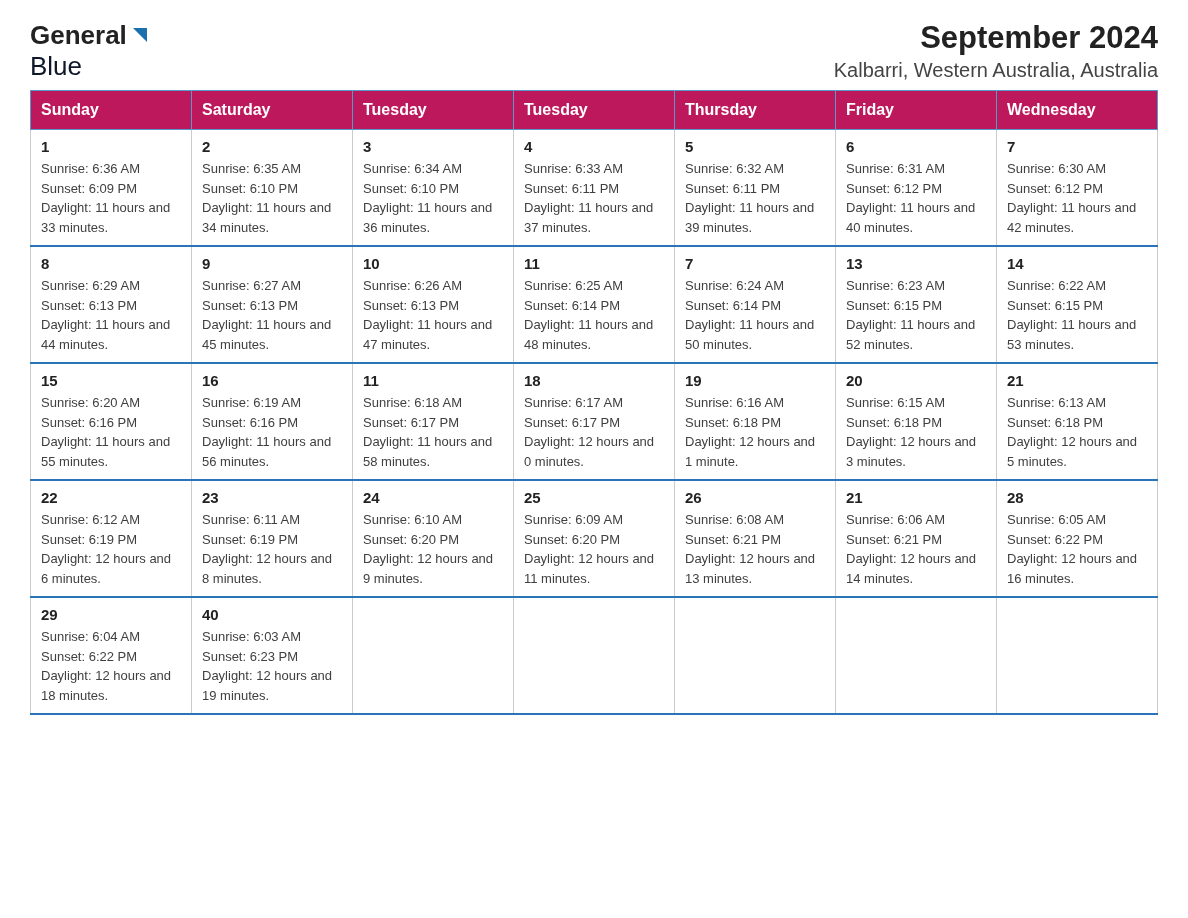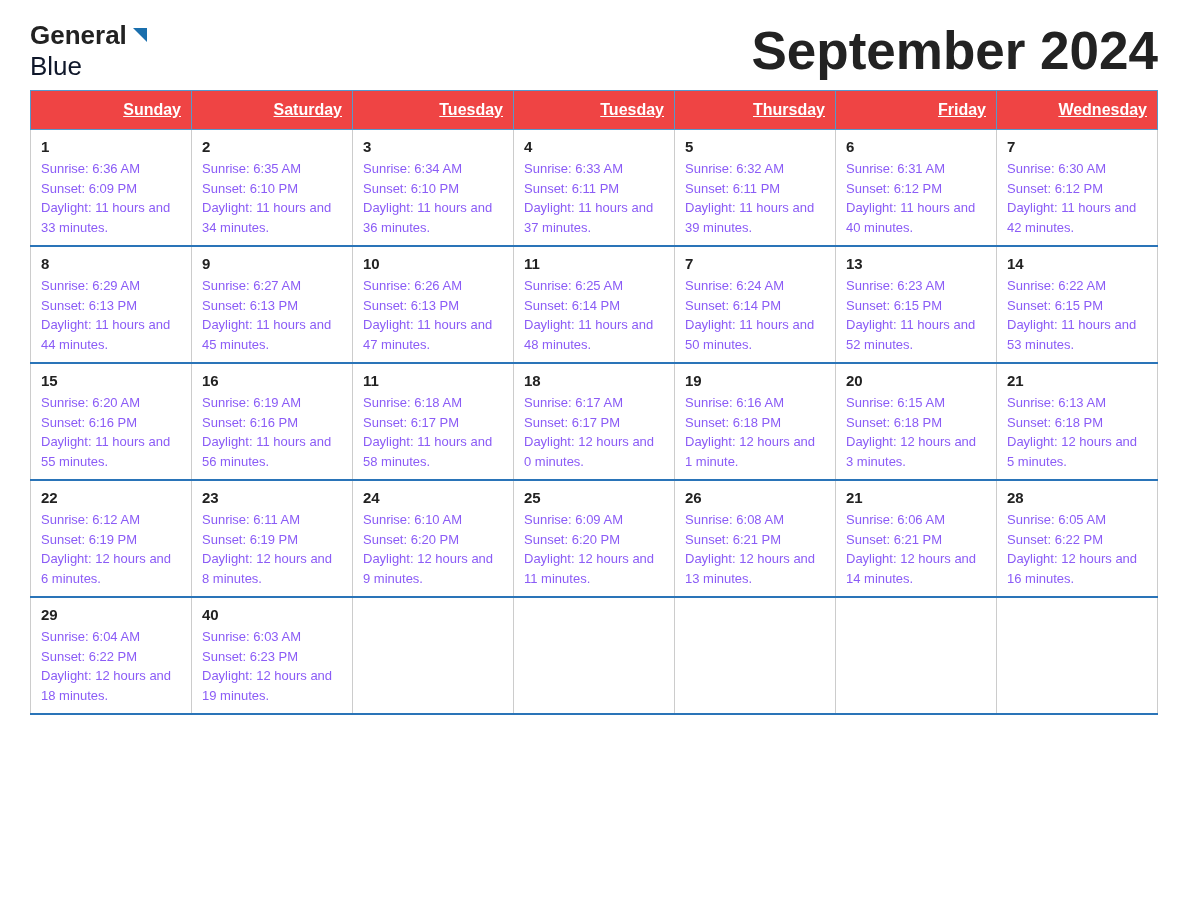--- a/index.html
+++ b/index.html
@@ -6,61 +6,60 @@
     body {
       font-family: Arial, sans-serif;
       background: #fff;
       width: 1188px;
       min-height: 918px;
       padding: 20px 30px;
     }
     .header {
       display: flex;
       justify-content: space-between;
-      align-items: center;
+      align-items: flex-end;
       margin-bottom: 0;
     }
     .logo-text-general {
       font-size: 26px;
       font-weight: bold;
       color: #222;
     }
     .logo-text-blue {
       font-size: 26px;
       font-weight: normal;
       color: #0f172a;
     }
     .title-section {
       text-align: right;
     }
     .main-title {
-      font-size: 53px;
+      font-size: 31px;
       font-weight: bold;
       color: #222;
       line-height: 1.1;
     }
     .subtitle {
       font-size: 20px;
       color: #444;
       margin-top: 4px;
     }
     .calendar {
       width: 100%;
       border-collapse: collapse;
       margin-top: 8px;
     }
     .calendar thead tr th {
-      background-color: #ef4444;
+      background-color: #be185d;
       color: #fff;
       font-size: 16px;
       font-weight: bold;
       padding: 10px 10px;
-      text-align: right;
+      text-align: left;
       border: 1px solid #5599cc;
-      text-decoration: underline;
     }
     .calendar tbody tr td {
       vertical-align: top;
       border: 1px solid #ccc;
       padding: 8px 10px;
       width: 14.28%;
       font-size: 13px;
       color: #333;
       min-height: 100px;
     }
@@ -69,21 +68,21 @@
     }
     .day-number {
       font-size: 15px;
       font-weight: bold;
       color: #222;
       display: block;
       margin-bottom: 4px;
     }
     .day-info {
       line-height: 1.5;
-      color: #8b5cf6;
+      color: #404040;
       font-size: 13px;
     }
     .empty-cell {
       background: #fff;
     }
     .logo-wrapper {
       display: flex;
       flex-direction: column;
       align-items: flex-start;
     }
@@ -109,20 +108,21 @@
           <polygon points="4,4 18,4 18,18" fill="#1a6fad"></polygon>
         </svg>
       </span>
     </div>
     <div>
       <span class="logo-text-blue">Blue</span>
     </div>
   </div>
   <div class="title-section">
     <div class="main-title">September 2024</div>
+    <div class="subtitle">Kalbarri, Western Australia, Australia</div>
   </div>
 </div>
 
 <table class="calendar">
   <thead>
     <tr>
     <th>Sunday</th>
         <th>Saturday</th>
         <th>Tuesday</th>
         <th>Tuesday</th>

